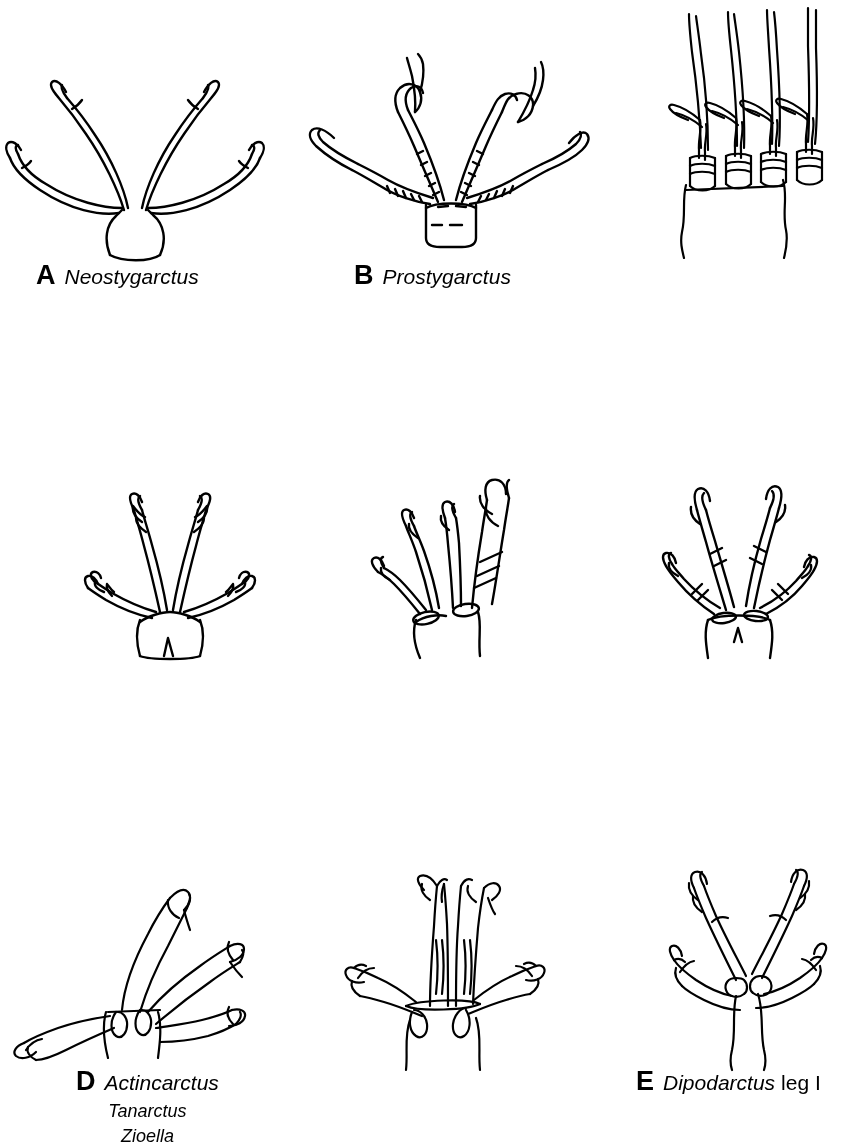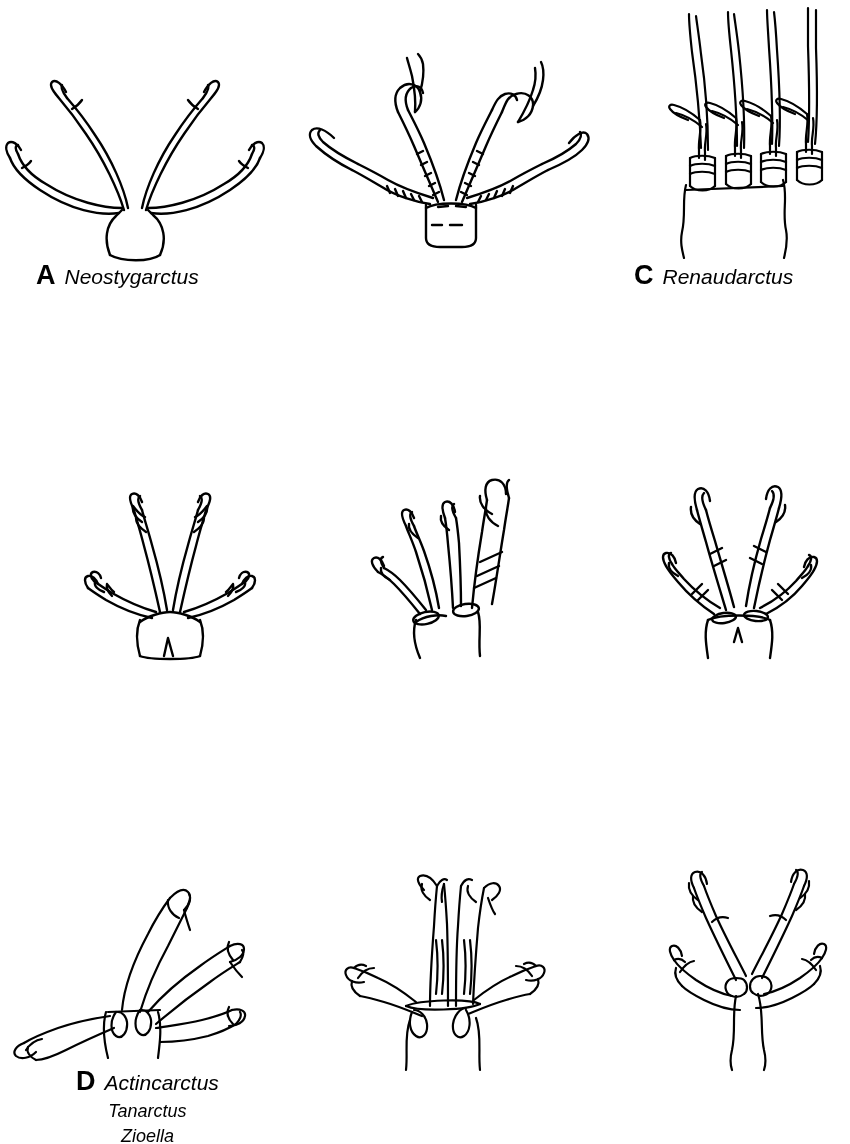--- a/index.html
+++ b/index.html
@@ -174,20 +174,27 @@
         <path d="M177 148 C190 144 208 138 222 130 C234 123 244 118 252 114"></path>
         <path d="M258 120 C272 114 284 108 292 100 C298 94 300 88 297 84 C293 80 285 85 279 93"></path>
         <path d="M252 114 C266 108 278 101 286 94 C291 89 292 85 290 82"></path>
 
         <path d="M220 143 L223 136"></path>
           <path d="M212 146 L215 139"></path>
           <path d="M204 148 L207 141"></path>
         <path d="M196 150 L199 144"></path>
           <path d="M188 152 L191 146"></path>
       </svg>
+    </div>
+    <div class="caption" style="left:64px; top:262px;">
+      <span class="cap-block">
+        <span class="cap-firstline">
+          <span class="cap-letter">B</span><span class="cap-name">Prostygarctus</span>
+        </span>
+      </span>
     </div>
   </div>
 
   <div class="panel" style="left:610px; top:0px; width:240px; height:300px;">
     <div class="panel-art" style="left:10px; top:0px;">
       <svg width="230" height="260" viewBox="0 0 230 260" fill="none" stroke="#000" stroke-width="2.2" stroke-linecap="round" stroke-linejoin="round">
 
         <path d="M66 185 C62 200 66 215 62 232 C60 242 62 250 64 258"></path>
         <path d="M163 180 C168 196 162 212 166 230 C168 240 166 250 164 258"></path>
         <path d="M66 190 L163 186"></path>
@@ -251,27 +258,20 @@
           <path d="M193 118 C195 128 191 137 192 146 L192 154"></path>
           <path d="M177 152 C183 149 195 149 202 152"></path>
           <path d="M177 160 C183 157 195 157 202 160"></path>
           <path d="M177 168 C183 165 195 165 202 168"></path>
           <path d="M177 152 L177 180"></path>
           <path d="M202 152 L202 180"></path>
           <path d="M177 180 C183 186 196 186 202 180"></path>
         </g>
       </svg>
     </div>
-    <div class="caption" style="left:24px; top:262px;">
-      <span class="cap-block">
-        <span class="cap-firstline">
-          <span class="cap-letter">C</span><span class="cap-name">Renaudarctus</span>
-        </span>
-      </span>
-    </div>
   </div>
 
   <div class="panel" style="left:0px; top:400px; width:300px; height:350px;margin-left:20px;">
     <div class="panel-art" style="left:20px; top:60px;">
       <svg width="260" height="200" viewBox="0 0 260 200" fill="none" stroke="#000" stroke-width="2.4" stroke-linecap="round" stroke-linejoin="round">
 
         <path d="M100 160 C96 170 96 182 100 196"></path>
         <path d="M160 160 C164 170 164 182 160 196"></path>
         <path d="M100 196 C110 200 150 200 160 196"></path>
         <path d="M124 196 L128 178 L133 196"></path>
@@ -353,20 +353,27 @@
         <path d="M167 30 C164 20 165 12 172 10 C180 8 186 14 186 24"></path>
         <path d="M189 28 C186 18 186 12 189 10"></path>
         <path d="M172 44 C164 40 159 33 160 26"></path>
         <path d="M178 56 C170 52 165 45 166 38"></path>
 
         <path d="M157 106 L179 96"></path>
         <path d="M160 92 L182 82"></path>
         <path d="M154 118 L176 108"></path>
       </svg>
     </div>
+    <div class="caption" style="left:336px; top:668px;">
+      <span class="cap-block">
+        <span class="cap-firstline">
+          <span class="cap-letter">E</span><span class="cap-name">Dipodarctus</span><span class="cap-suffix">leg I</span>
+        </span>
+      </span>
+    </div>
   </div>
 
   <div class="panel" style="left:610px; top:400px; width:240px; height:350px;">
     <div class="panel-art" style="left:20px; top:60px;">
       <svg width="220" height="200" viewBox="0 0 220 200" fill="none" stroke="#000" stroke-width="2.4" stroke-linecap="round" stroke-linejoin="round">
 
         <path d="M78 160 C74 172 76 184 78 198"></path>
         <path d="M140 160 C144 172 142 184 140 198"></path>
         <path d="M78 160 C90 154 128 154 140 160"></path>
         <path d="M104 182 L108 168 L112 182"></path>

